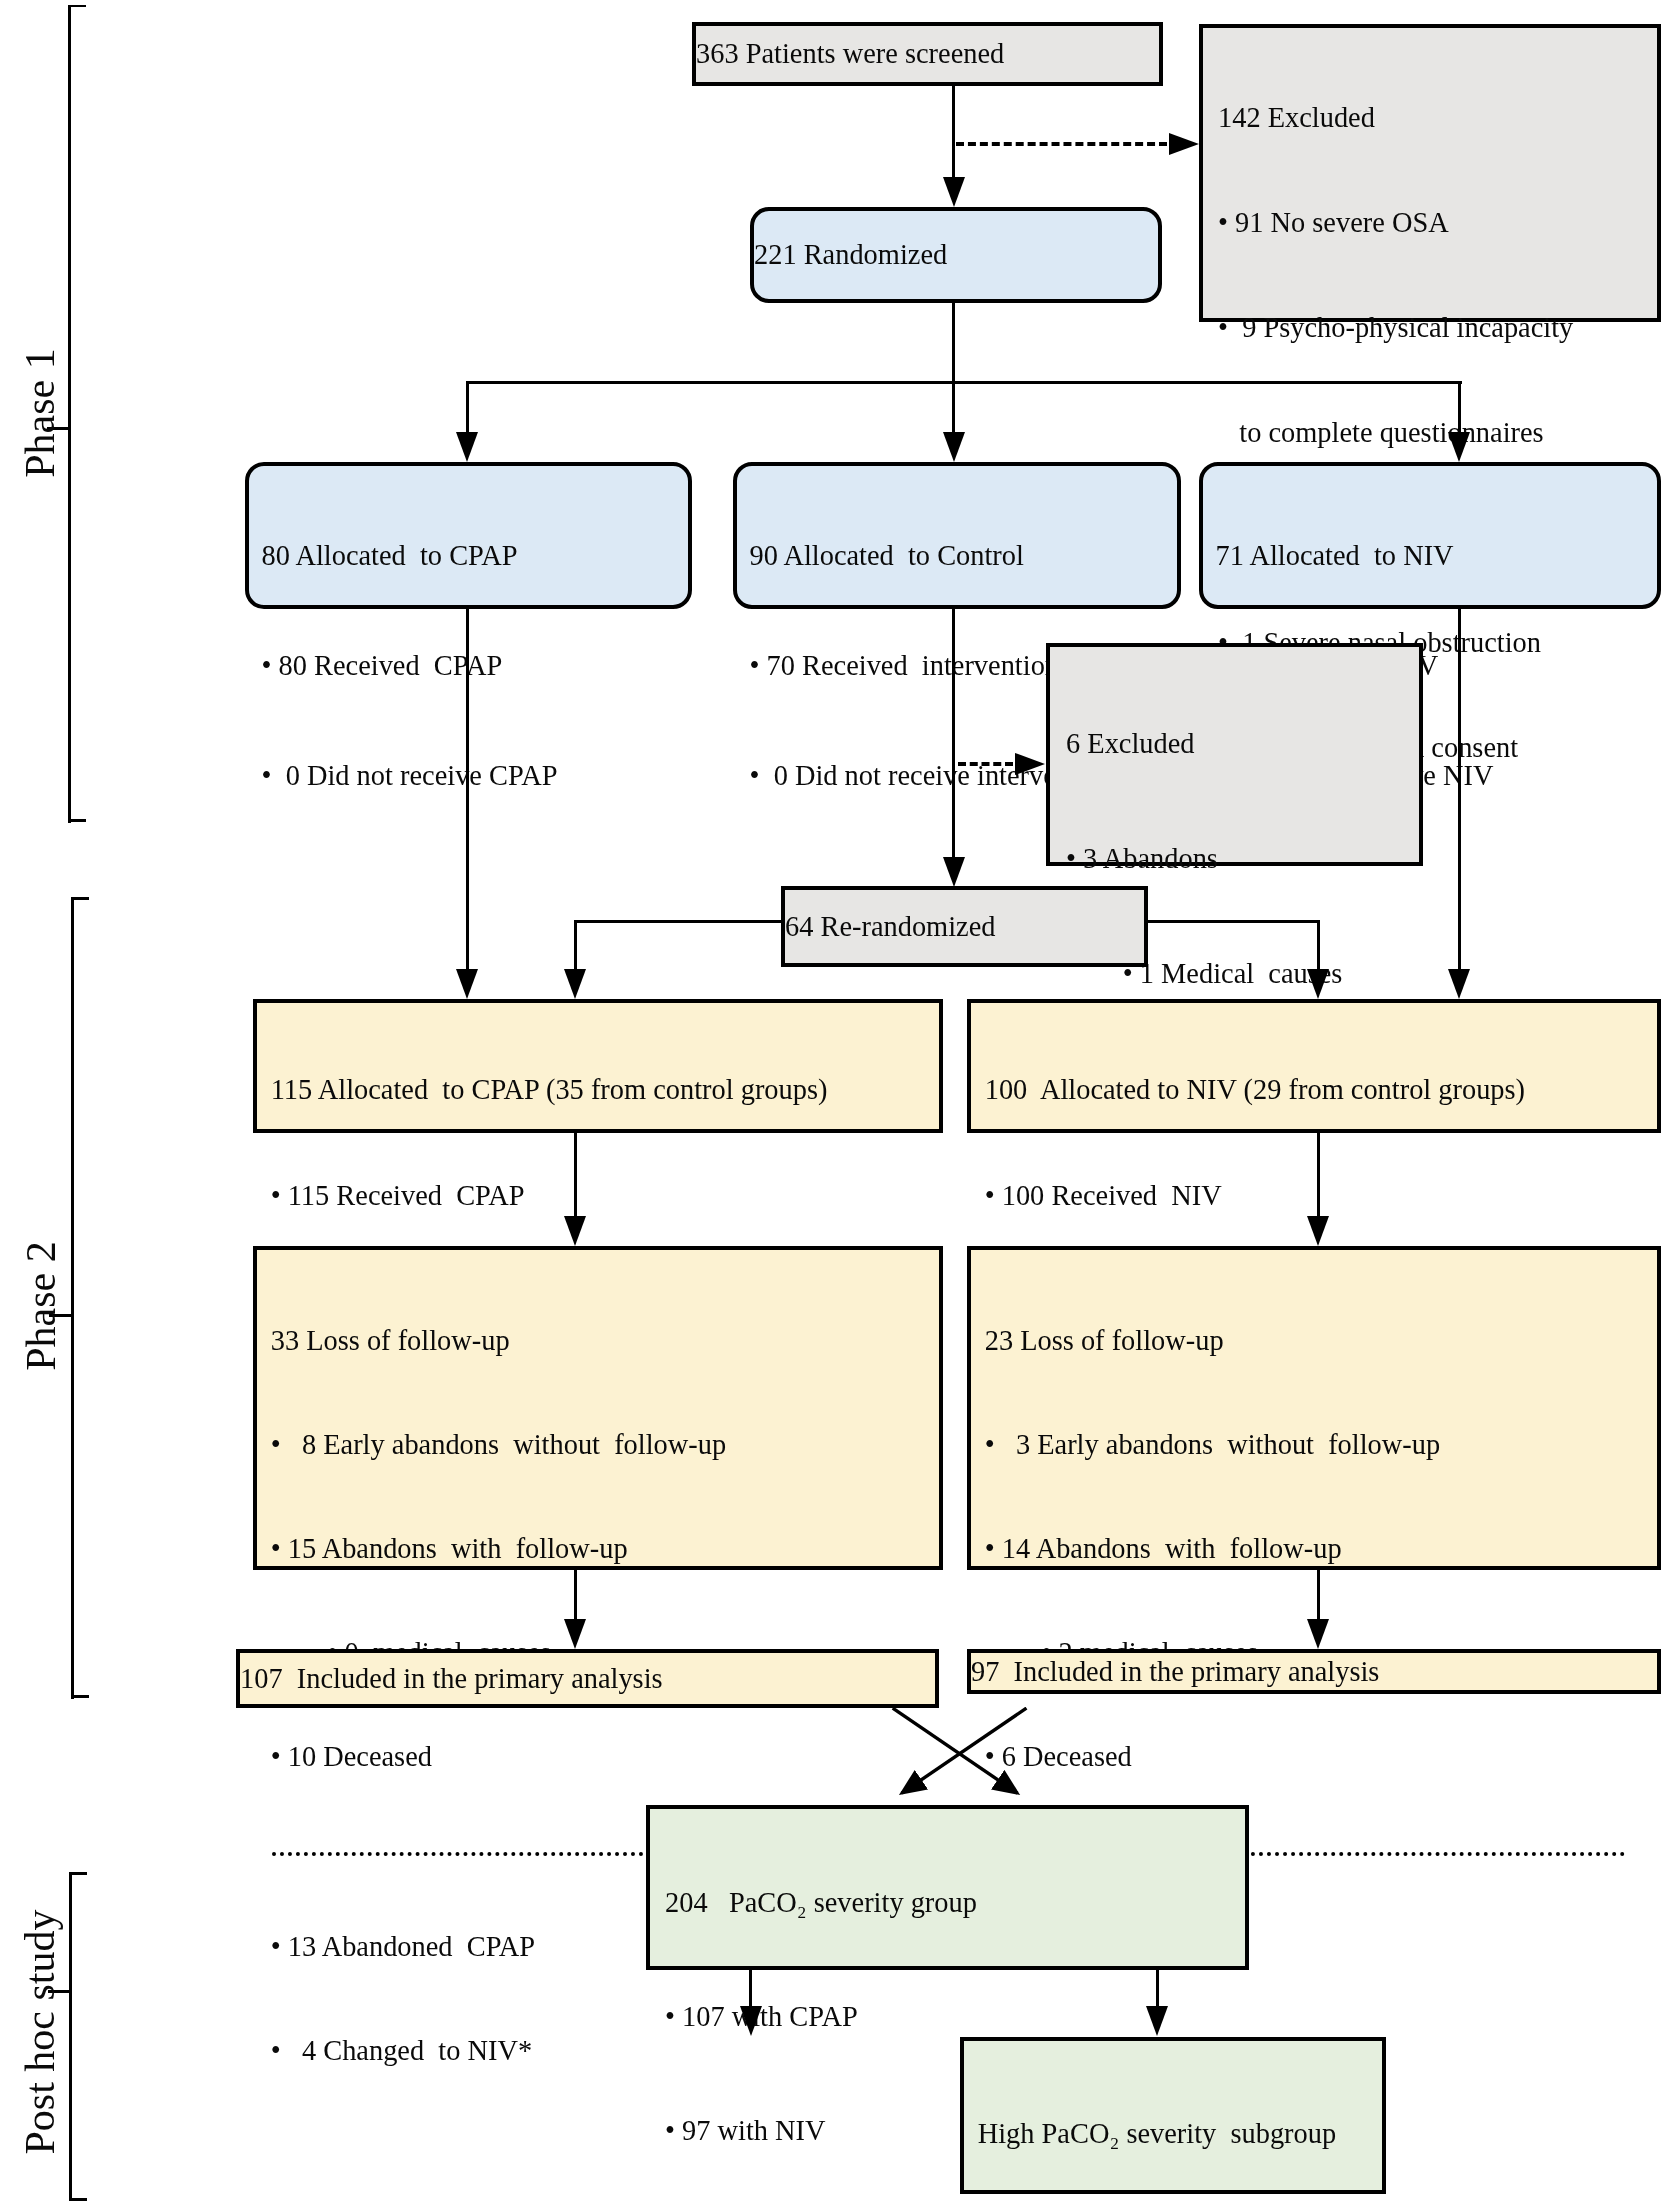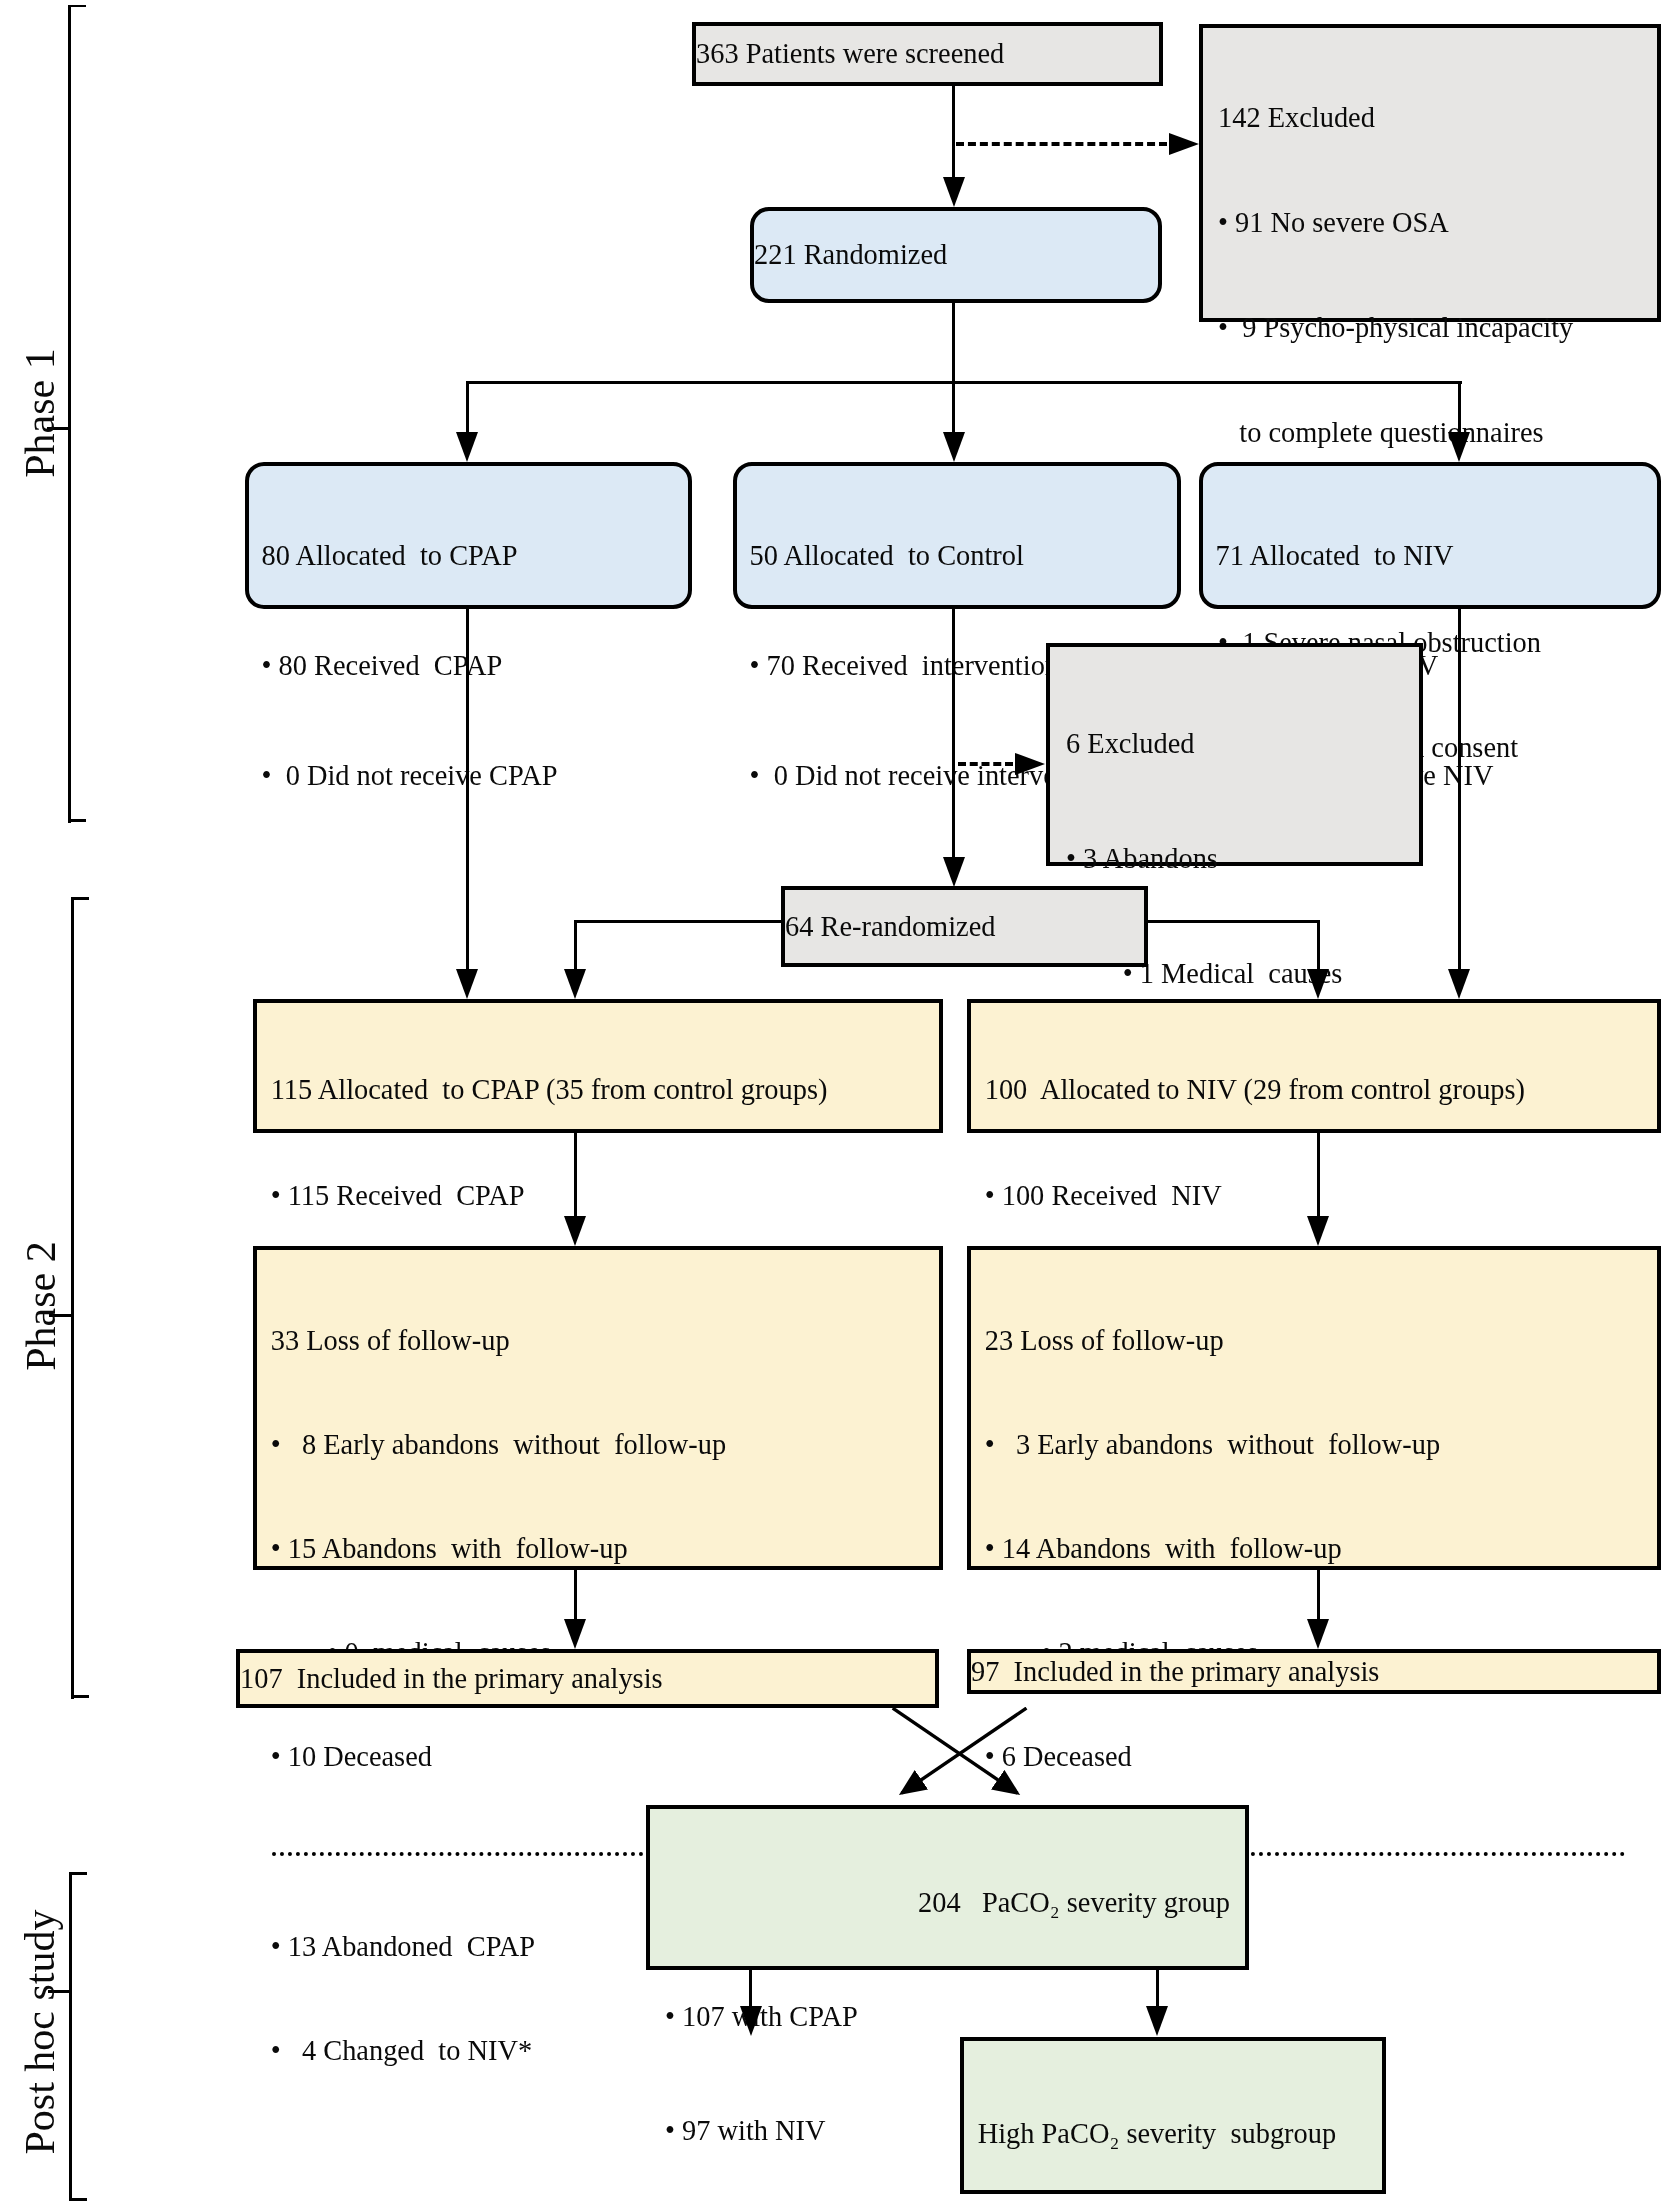--- a/index.html
+++ b/index.html
@@ -8,21 +8,21 @@
 
   
   .box{position:absolute;border:4px solid #000;box-sizing:border-box;
        font-size:28.4px;white-space:pre-wrap;}
   .gray{background:#e7e6e4;}
   .blue{background:#dce9f5;border-radius:19px;}
   .yellow{background:#fcf2d2;}
   .green{background:#e5efde;}
   .center{display:flex;align-items:center;justify-content:flex-start;text-align:center;}
   .line{white-space:pre-wrap;}
-  .t-center{text-align:right;font-family:Liberation Serif, serif;}
+  .t-center{text-align:left;font-family:Liberation Serif, serif;}
 
   .lh-excl142 .line{line-height:41px;}  .lh-excl142{padding:4.6px 15px;}
   .lh-p1 .line{line-height:46px;}       .lh-p1{padding:3.4px 12.5px;}
   .lh-excl6 .line{line-height:51px;}    .lh-excl6{padding:6.8px 16px;}
   .lh-p2 .line{line-height:42px;}       .lh-p2{padding:2.3px 13.7px;}
   .lh-loss .line{line-height:40px;}     .lh-loss{padding:6.8px 13.7px;}
   .lh-grp .line{line-height:50px;}      .lh-grp{padding:4.6px 15px;}
   .lh-sub .line{line-height:48px;}      .lh-sub{padding:4.6px 13.7px;}
 
   .dots{border-top:4px dotted #000;height:0;margin:11.4px 3.4px 6.8px 1.1px;width:97%;}
@@ -99,21 +99,21 @@
   <div class="arrow-down" style="left:943px;top:432px"></div>
   <div class="arrow-down" style="left:1448px;top:432px"></div>
 
   <div class="box blue lh-p1" style="left:245px;top:462px;width:447px;height:147px">
     <div class="line">80 Allocated  to CPAP</div>
     <div class="line">• 80 Received  CPAP</div>
     <div class="line">•  0 Did not receive CPAP</div>
   </div>
 
   <div class="box blue lh-p1" style="left:733px;top:462px;width:448px;height:147px">
-    <div class="line">50 Allocated  to Control</div>
+    <div class="line">90 Allocated  to Control</div>
     <div class="line">• 70 Received  intervention</div>
     <div class="line">•  0 Did not receive intervention</div>
   </div>
 
   <div class="box blue lh-p1" style="left:1199px;top:462px;width:462px;height:147px">
     <div class="line">71 Allocated  to NIV</div>
     <div class="line">• 71 Received  NIV</div>
     <div class="line">•  0 Did not receive NIV</div>
   </div>
 

